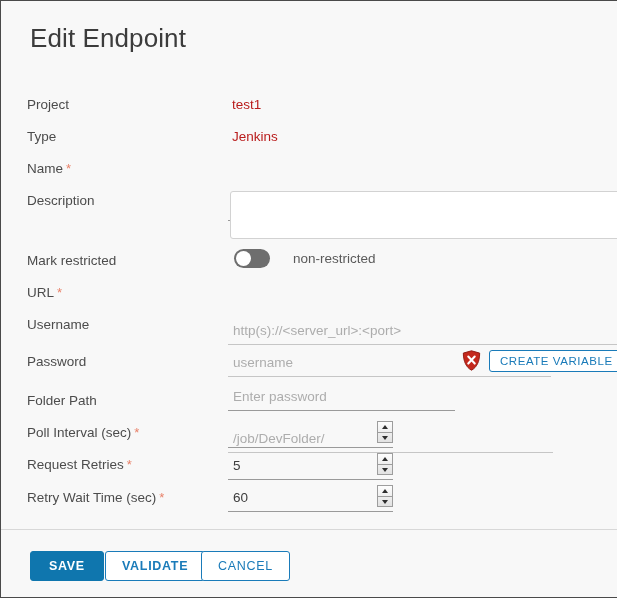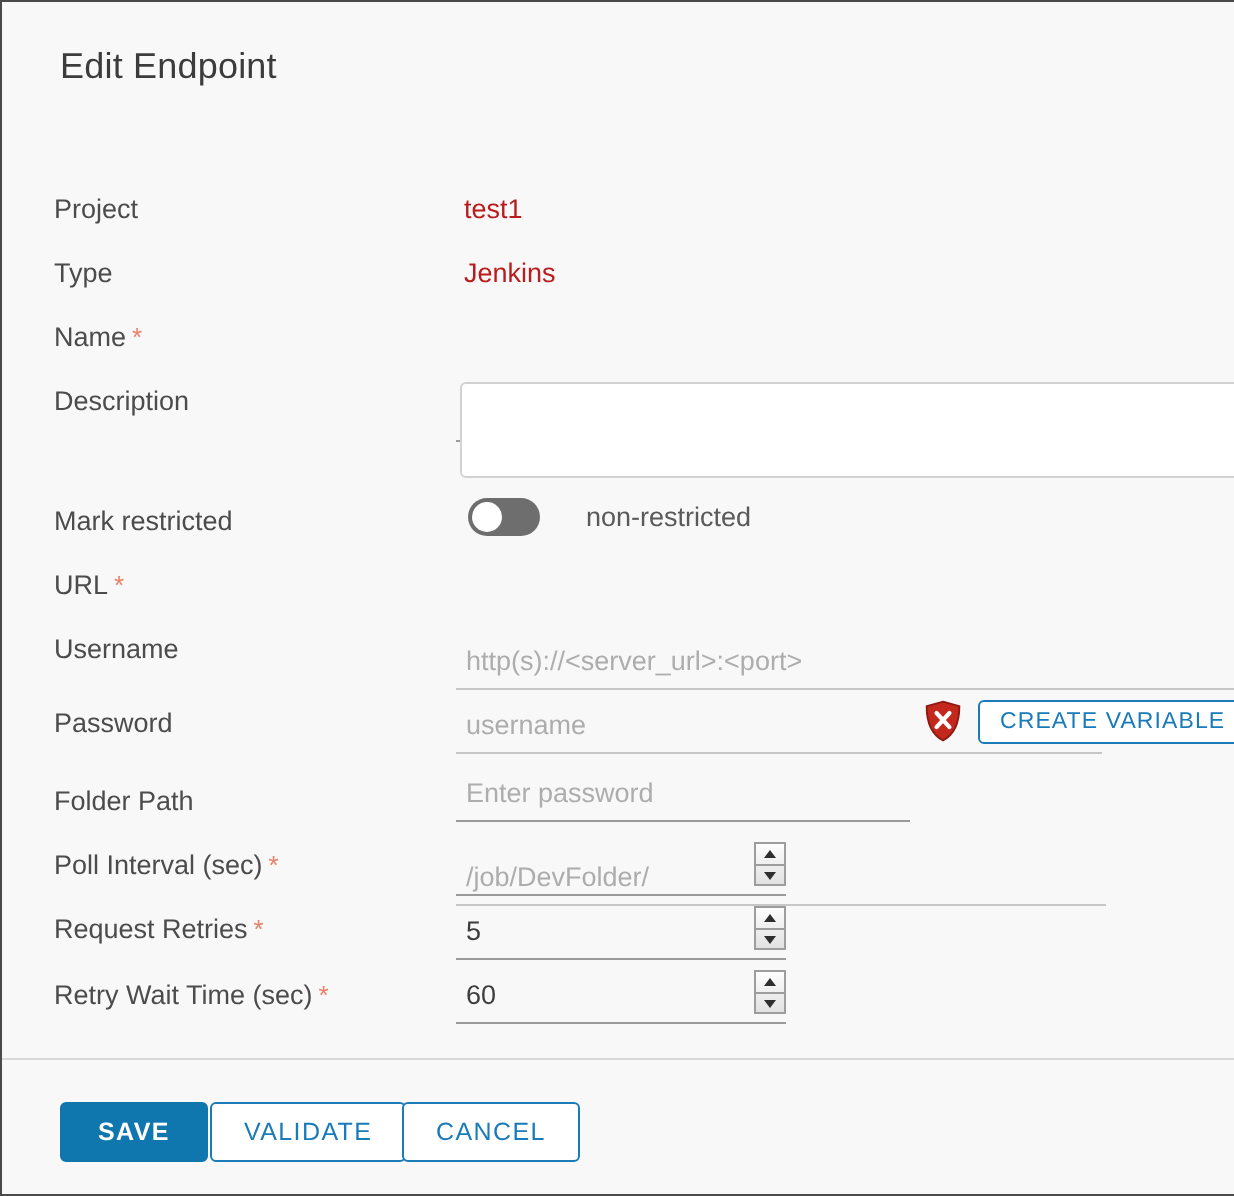--- a/index.html
+++ b/index.html
@@ -21,21 +21,21 @@
     height: 598px;
     background: #f8f8f8;
     border: 1px solid #4a4a4a;
     border-right: none;
     overflow: hidden;
   }
   .page-title {
     position: absolute;
     left: 29px;
     top: 22px;
-    font-size: 18px;
+    font-size: 26px;
     font-weight: 400;
     color: #3c3c3c;
     letter-spacing: 0.1px;
     white-space: nowrap;
   }
 
   
   .row {
     position: absolute;
     left: 0;
@@ -257,21 +257,21 @@
     border: 1px solid #0f76ae;
     color: #ffffff;
     font-weight: 600;
   }
   .btn-outline {
     background: #ffffff;
     border: 1px solid #1a7bb9;
     color: #1a7bb9;
     padding: 0 16px;
   }
-  #validate-btn { left: 104px; }
+  #validate-btn { left: 104px; font-weight: bold; }
   #cancel-btn { left: 200px; }
 </style>
 </head>
 <body>
 
 <div class="window">
 
   <div class="page-title">Edit Endpoint</div>
 
   <div class="row" style="top:95px;">

